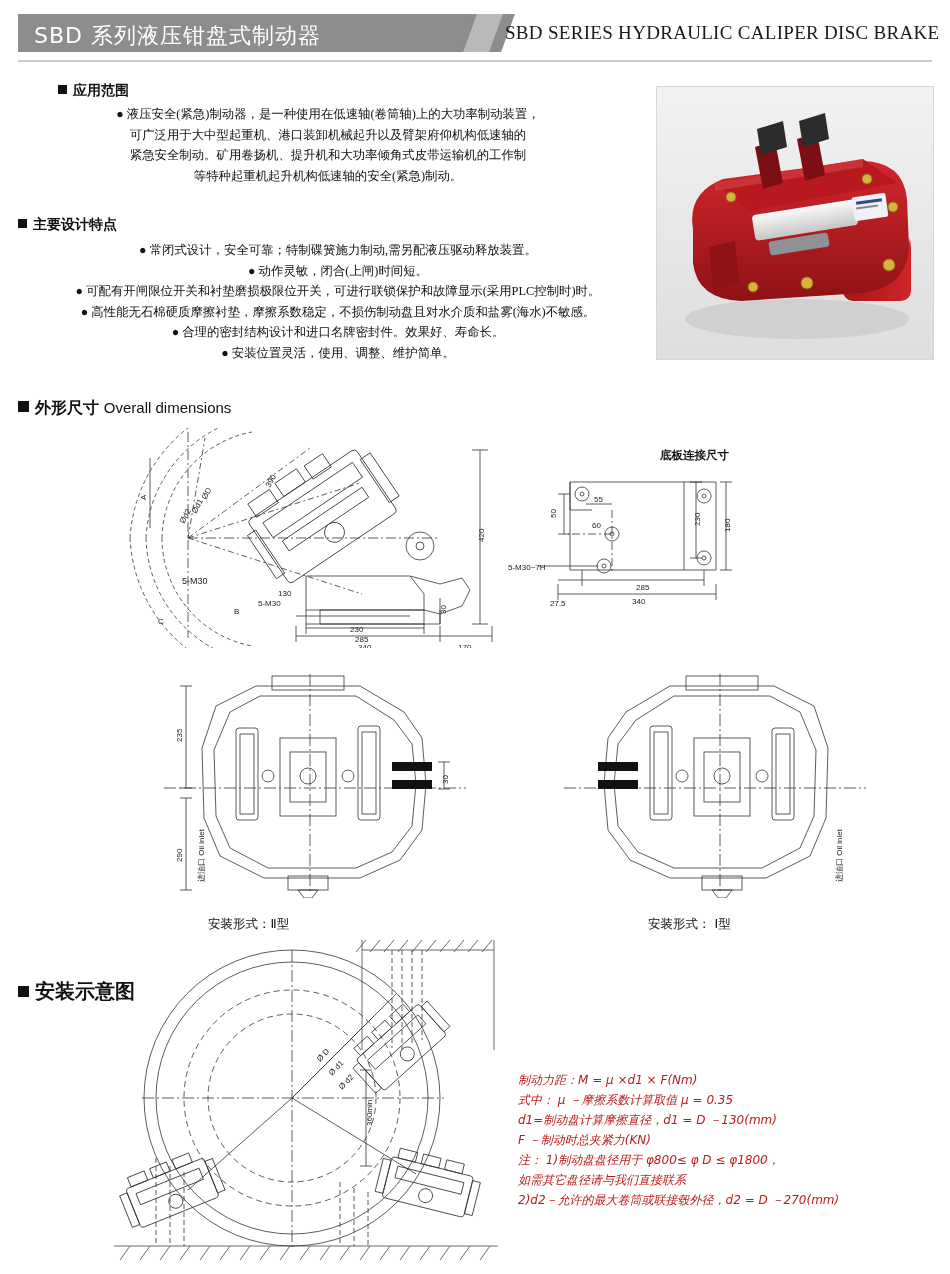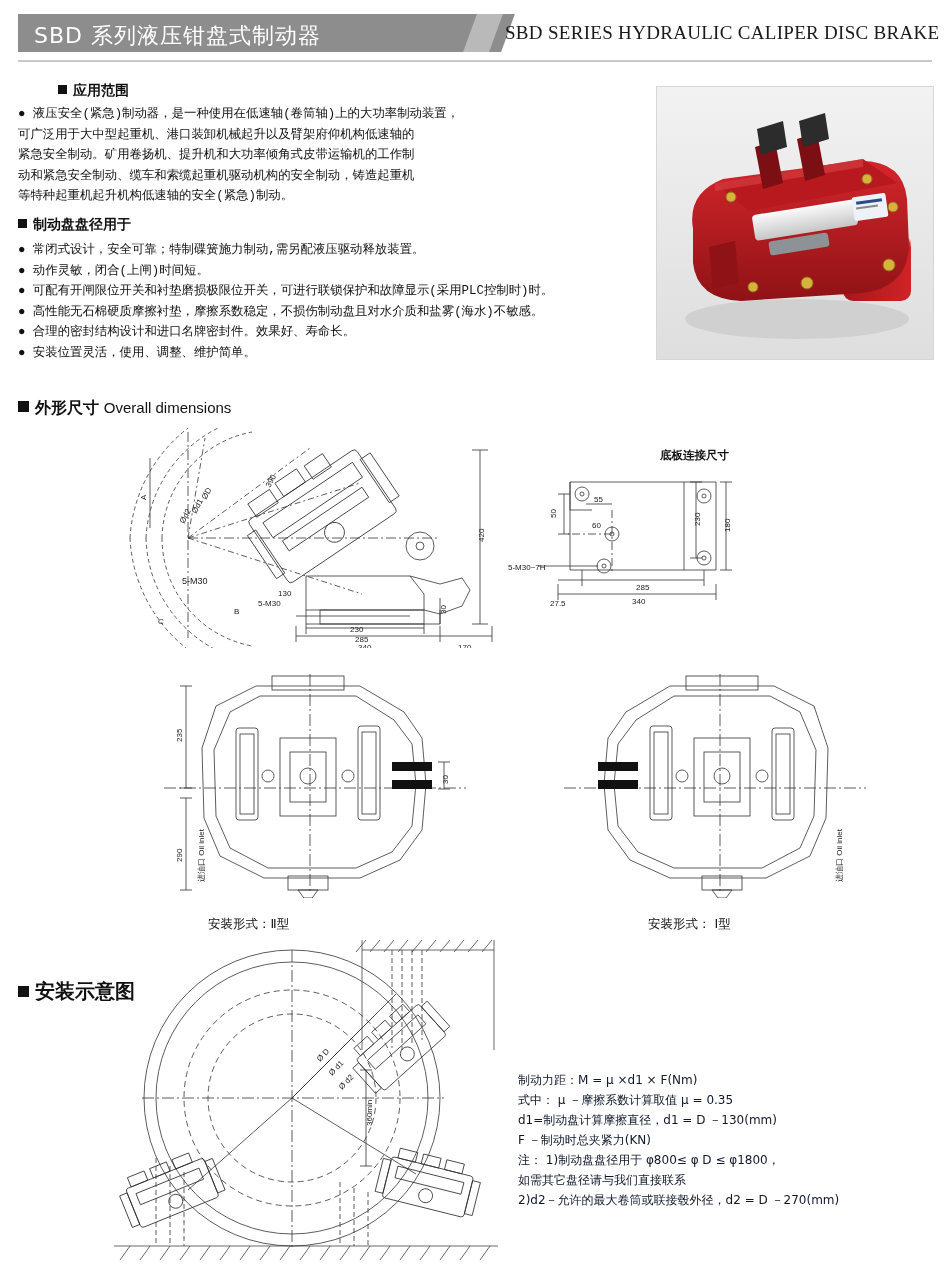--- a/index.html
+++ b/index.html
@@ -43,37 +43,37 @@
     position:absolute;left:18px;top:60px;width:914px;height:2px;background:#c9c9c9;
   }
 
   
   .sec-head{position:absolute;font-size:14px;font-weight:bold;color:#111;
     font-family:"DejaVu Sans","Liberation Sans",sans-serif;white-space:nowrap;}
   .sq{display:inline-block;width:9px;height:9px;background:#111;margin-right:6px;vertical-align:1px;}
 
   
   .para{position:absolute;font-size:12.4px;line-height:20.5px;color:#111;
-    font-family:Liberation Mono, monospace;}
+    font-family:Liberation Serif, serif;text-align:center;}
   .para div{white-space:nowrap;}
 
   
   .photo{
     position:absolute;left:656px;top:86px;width:276px;height:272px;
     background:#ececec;border:1px solid #d6d6d6;overflow:hidden;
   }
 
   
   .draw{position:absolute;}
   .cap{position:absolute;font-size:12.5px;font-weight:normal;
     font-family:"DejaVu Sans","Liberation Sans",sans-serif;color:#111;white-space:nowrap;}
   .dimlbl{position:absolute;font-size:9px;color:#222;
     font-family:"Liberation Sans","DejaVu Sans",sans-serif;white-space:nowrap;}
-  .formula{position:absolute;font-size:12px;line-height:20px;color:#0f172a;
-    font-family:"DejaVu Sans","Liberation Sans",sans-serif;}
+  .formula{position:absolute;font-size:12px;line-height:20px;color:#b91c1c;
+    font-family:"DejaVu Sans","Liberation Sans",sans-serif;font-style:italic;}
   .formula div{white-space:nowrap;}
   .subcap{position:absolute;font-size:11.5px;font-weight:bold;color:#111;
     font-family:"DejaVu Sans","Liberation Sans",sans-serif;white-space:nowrap;}
 </style>
 </head>
 <body>
 
 <div class="header">
   <div class="hdr-left">
     <div class="hdr-skew"></div>
@@ -84,26 +84,25 @@
   <div class="hdr-rule"></div>
 </div>
 
 <div class="sec-head" style="left:18px;top:82px;margin-left:40px;">
   <span class="sq"></span><span>应用范围</span>
 </div>
 <div class="para" style="left:18px;top:104px;width:620px;">
   <div>● 液压安全(紧急)制动器，是一种使用在低速轴(卷筒轴)上的大功率制动装置，</div>
   <div>可广泛用于大中型起重机、港口装卸机械起升以及臂架府仰机构低速轴的</div>
   <div>紧急安全制动。矿用卷扬机、提升机和大功率倾角式皮带运输机的工作制</div>
-  <div>动和紧急安全制动、缆车和索缆起重机驱动机构的安全制动，铸造起重机</div>
   <div>等特种起重机起升机构低速轴的安全(紧急)制动。</div>
 </div>
 
 <div class="sec-head" style="left:18px;top:216px;">
-  <span class="sq"></span><span>制动盘盘径用于</span>
+  <span class="sq"></span><span>主要设计特点</span>
 </div>
 <div class="para" style="left:18px;top:240px;width:640px;">
   <div>● 常闭式设计，安全可靠；特制碟簧施力制动,需另配液压驱动释放装置。</div>
   <div>● 动作灵敏，闭合(上闸)时间短。</div>
   <div>● 可配有开闸限位开关和衬垫磨损极限位开关，可进行联锁保护和故障显示(采用PLC控制时)时。</div>
   <div>● 高性能无石棉硬质摩擦衬垫，摩擦系数稳定，不损伤制动盘且对水介质和盐雾(海水)不敏感。</div>
   <div>● 合理的密封结构设计和进口名牌密封件。效果好、寿命长。</div>
   <div>● 安装位置灵活，使用、调整、维护简单。</div>
 </div>
 

